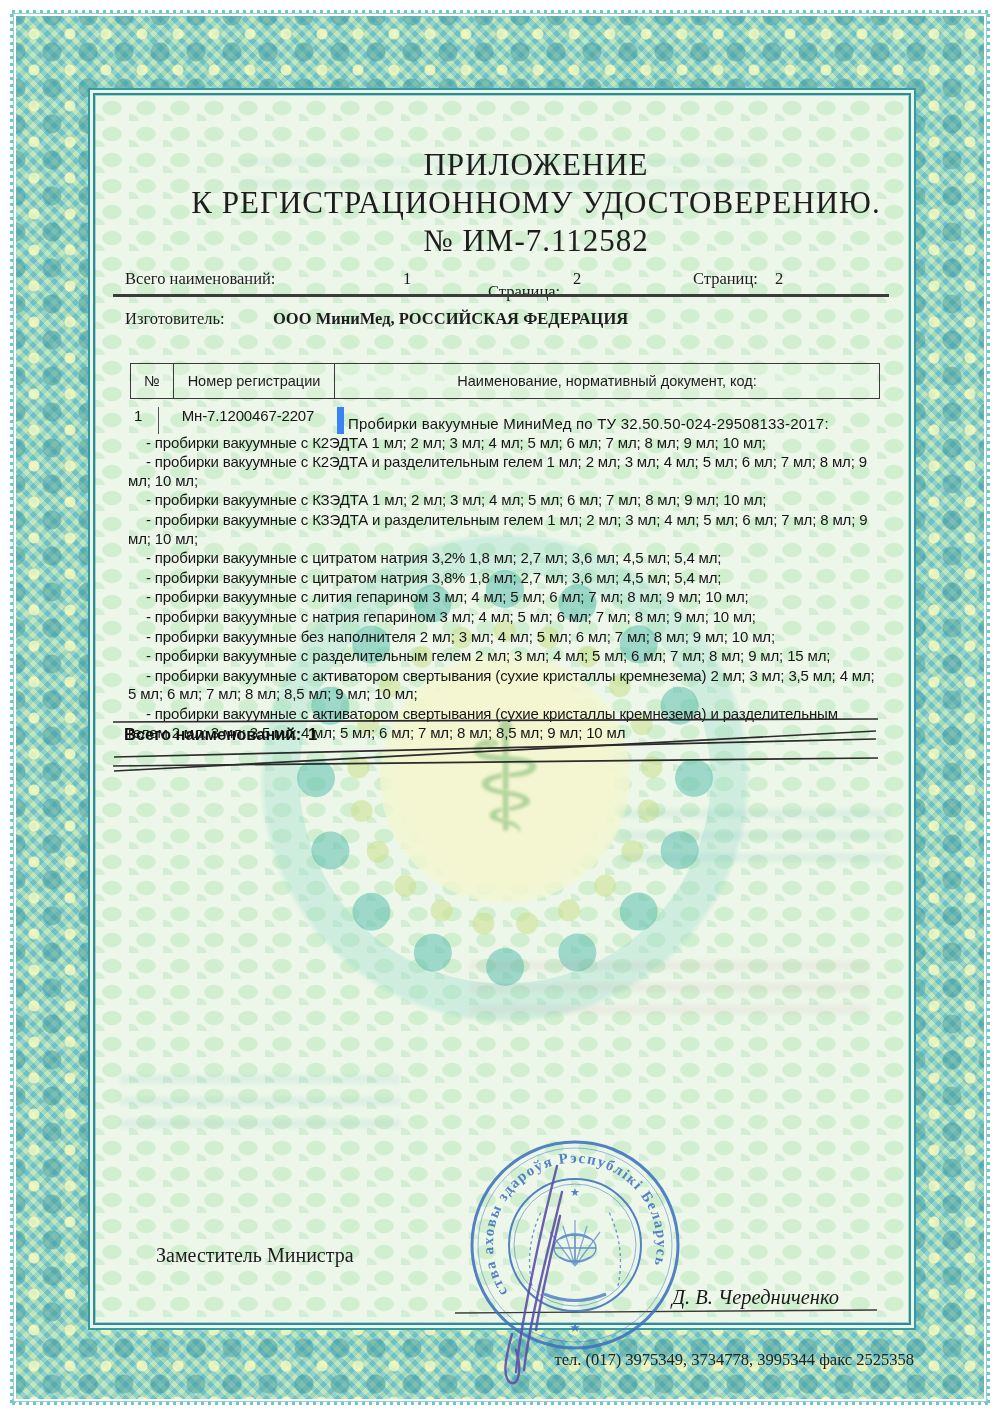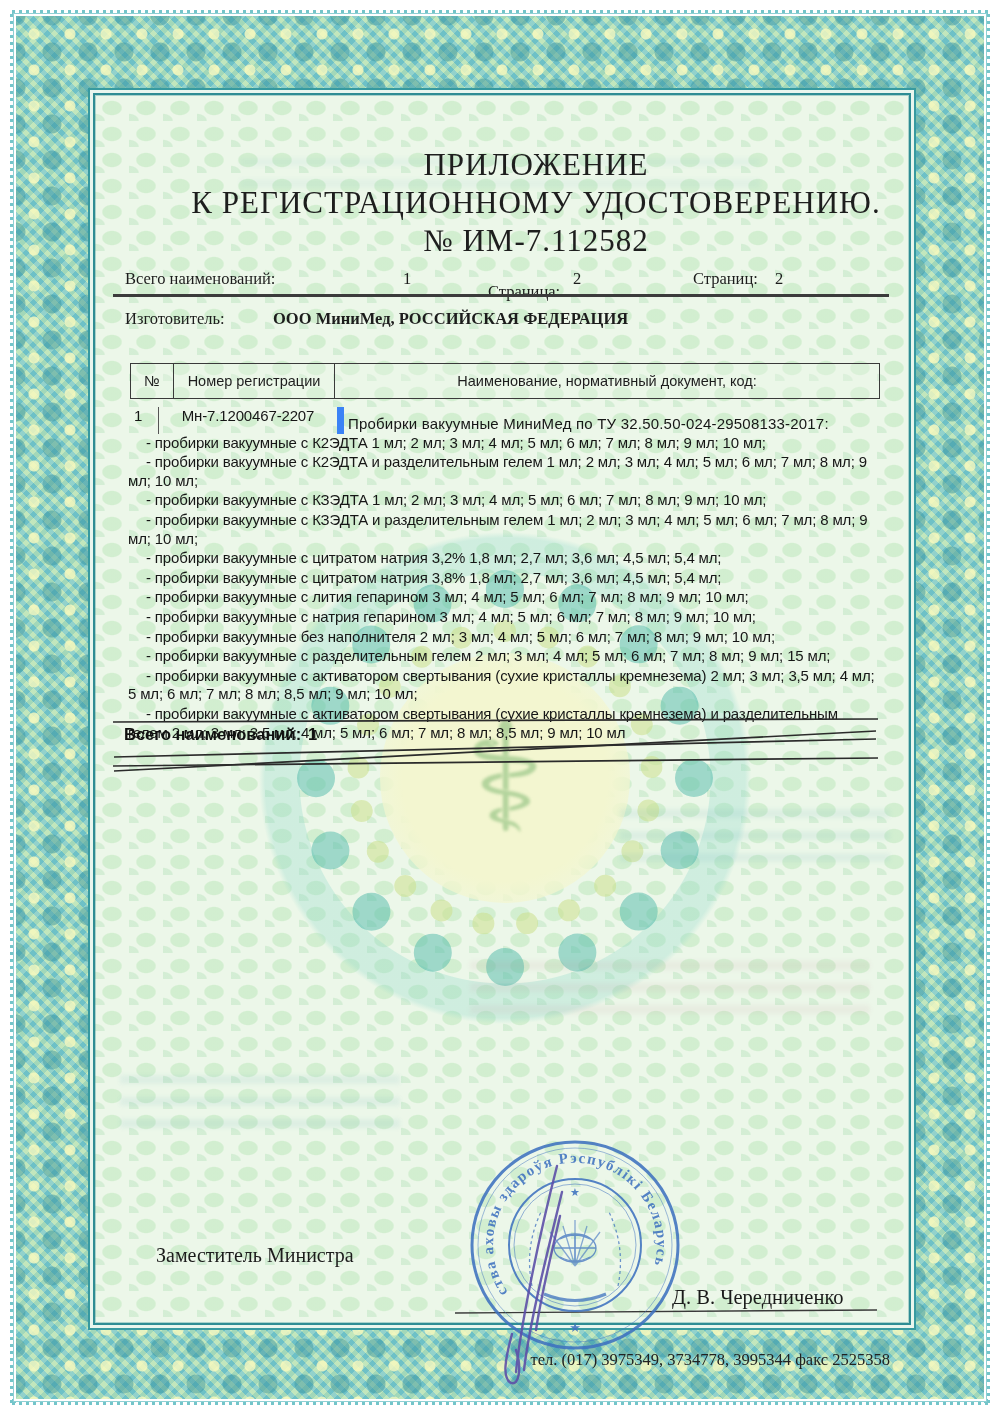--- a/index.html
+++ b/index.html
@@ -57,22 +57,22 @@
   .bodytxt{left:128px;top:407px;width:750px;font-family:"Liberation Sans",sans-serif;
     font-size:15px;line-height:18.6px;letter-spacing:-.15px;color:#161616;}
   .row1{display:flex;}
   .row1 .n{width:24px;padding-left:6px;border-right:1px solid #555;margin-right:0;}
   .row1 .reg{width:178px;text-align:center;border-right:7px solid #3b82f6;}
   .row1 .hd{flex:1;padding-left:4px;letter-spacing:.2px;margin-top:8px;}
   .item{text-indent:18px;margin:0 0 1px 0;}
   .total-footer{left:124px;top:725px;font-family:"Liberation Sans",sans-serif;font-weight:bold;font-size:16.5px;color:#111;z-index:3;}
   .total-footer .v{position:absolute;left:184px;top:0;}
   .post{left:115px;top:1244px;font-size:20px;color:#1c1c1c;margin-left:41px;}
-  .name{left:672px;top:1286px;font-size:20.5px;color:#1a1a1a;z-index:6;}
-  .phone{left:0;width:890px;top:1350px;text-align:right;font-size:16.5px;color:#222;z-index:6;}
+  .name{left:672px;top:1286px;font-size:20.5px;color:#1a1a1a;z-index:6;font-style:italic;}
+  .phone{left:0;width:890px;top:1350px;text-align:right;font-size:16.5px;color:#222;z-index:6;padding-left:24px;}
   
   .stamp{position:absolute;left:466px;top:1136px;width:218px;height:218px;z-index:5;opacity:.88;}
   
   .overlay{position:absolute;left:0;top:0;z-index:4;pointer-events:none;}
   .sig{z-index:6;}
 </style>
 </head>
 <body>
 
 <div class="page">

